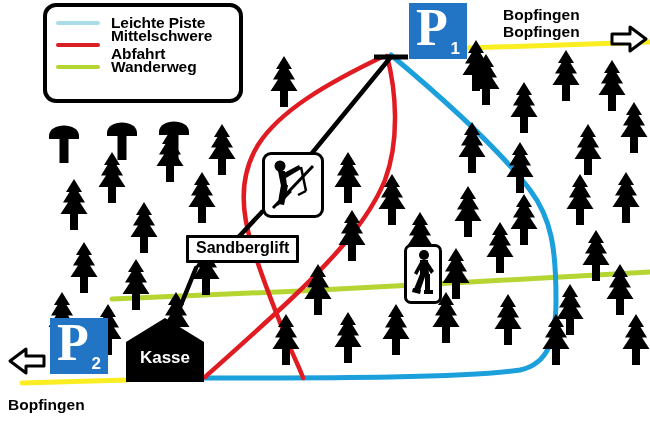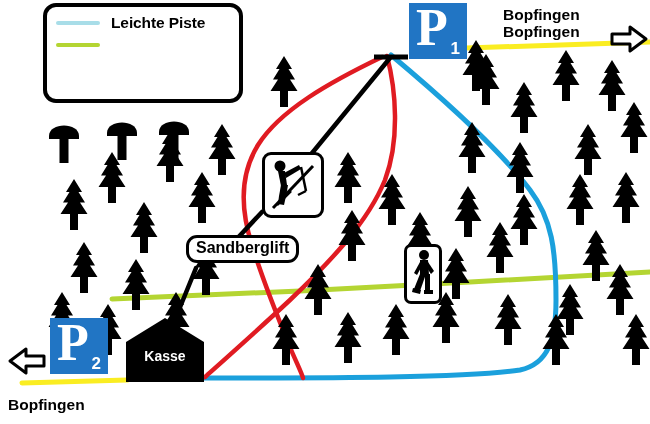--- a/index.html
+++ b/index.html
@@ -110,34 +110,34 @@
     top: 320px;
     width: 78px;
     height: 62px;
   }
   #kasse-label {
     position: absolute;
     left: 0;
     top: 28px;
     width: 78px;
     text-align: center;
-    font-size: 14px;
+    font-size: 17px;
     font-weight: bold;
     color: #ffffff;
     font-family: "Liberation Sans", sans-serif;
   }
   
   #sandberglift-label {
     position: absolute;
     left: 186px;
     top: 235px;
     padding: 2px 7px 3px 7px;
     background: #ffffff;
     border: 3px solid #000000;
-    border-radius: 11px;
+    border-radius: 1px;
     font-size: 16px;
     font-weight: bold;
     color: #000;
     line-height: 1.05;
   }
   
   .picto {
     position: absolute;
     background: #ffffff;
     border: 3px solid #000000;
@@ -279,21 +279,26 @@
       <use href="#fir" x="556" y="340"></use>
     </g>
   </svg>
 
   <div id="legend">
     <div class="legend-row">
       <span class="legend-swatch" style="background:#A8DDE8"></span>
       <span class="legend-text">Leichte Piste</span>
     </div>
     <div class="legend-row">
+      <span class="legend-swatch" style="background:#D92027"></span>
+      <span class="legend-text">Mittelschwere Abfahrt</span>
+    </div>
+    <div class="legend-row">
       <span class="legend-swatch" style="background:#B4D532"></span>
+      <span class="legend-text">Wanderweg</span>
     </div>
   </div>
 
   <div class="p-sign" id="p-sign-1">
     <span class="p-main">P</span>
     <span class="p-sub">1</span>
   </div>
 
   <div class="p-sign" id="p-sign-2">
     <span class="p-main">P</span>

